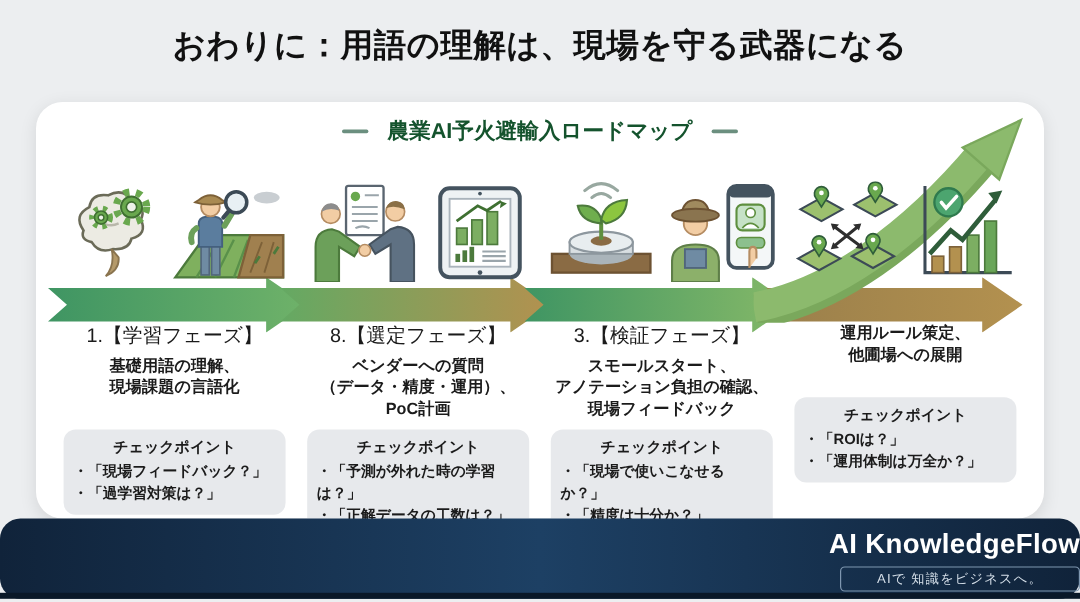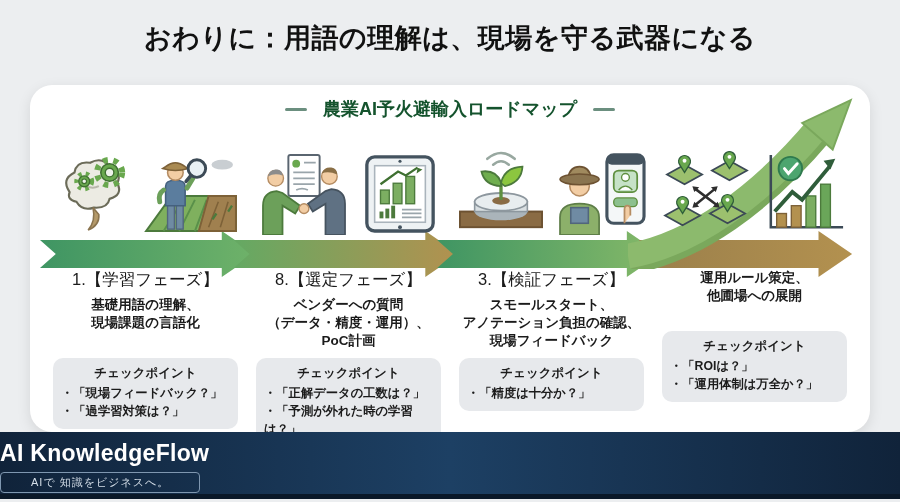--- a/index.html
+++ b/index.html
@@ -62,21 +62,21 @@
   }
   .checkpoint-title{font-size:12.5px;font-weight:bold;margin-bottom:3px;}
   .checkpoint-item{
     font-size:12.3px;font-weight:bold;text-align:left;line-height:1.45;
   }
 
   
   .footer{
     position:absolute;left:0;top:432px;width:900px;height:67px;
     background:linear-gradient(90deg,#10233a 0%,#1d4064 50%,#10233a 100%);
-    text-align:left;color:#fff;z-index:5;
+    text-align:right;color:#fff;z-index:5;border-radius:17px;
   }
   .footer-brand{font-size:23px;font-weight:bold;margin-top:8px;letter-spacing:.3px;}
   .footer-byline{font-size:14px;font-weight:bold;color:#e8edf2;margin-top:1px;}
   .footer-badge{
     display:inline-block;margin-top:5px;
     border:1px solid #7f97b0;border-radius:4px;
     font-size:11px;color:#d4deе8;color:#d4dee8;
     padding:2px 30px;letter-spacing:1px;
   }
   .footer-strip{
@@ -275,32 +275,33 @@
         </div>
       </div>
 
       <div class="phase-col">
         <div class="phase-heading">8.【選定フェーズ】</div>
         <div class="phase-desc">ベンダーへの質問
 （データ・精度・運用）、
 PoC計画</div>
         <div class="checkpoint-box">
           <div class="checkpoint-title">チェックポイント</div>
+          <div class="checkpoint-item">・「予測が外れた時の学習は？」</div>
           <div class="checkpoint-item">・「正解データの工数は？」</div>
-          <div class="checkpoint-item">・「予測が外れた時の学習は？」</div>
         </div>
       </div>
 
       <div class="phase-col">
         <div class="phase-heading">3.【検証フェーズ】</div>
         <div class="phase-desc">スモールスタート、
 アノテーション負担の確認、
 現場フィードバック</div>
         <div class="checkpoint-box">
           <div class="checkpoint-title">チェックポイント</div>
+          <div class="checkpoint-item">・「現場で使いこなせるか？」</div>
           <div class="checkpoint-item">・「精度は十分か？」</div>
         </div>
       </div>
 
       <div class="phase-col">
         <div class="phase-desc">運用ルール策定、
 他圃場への展開</div>
         <div class="checkpoint-box">
           <div class="checkpoint-title">チェックポイント</div>
           <div class="checkpoint-item">・「ROIは？」</div>

